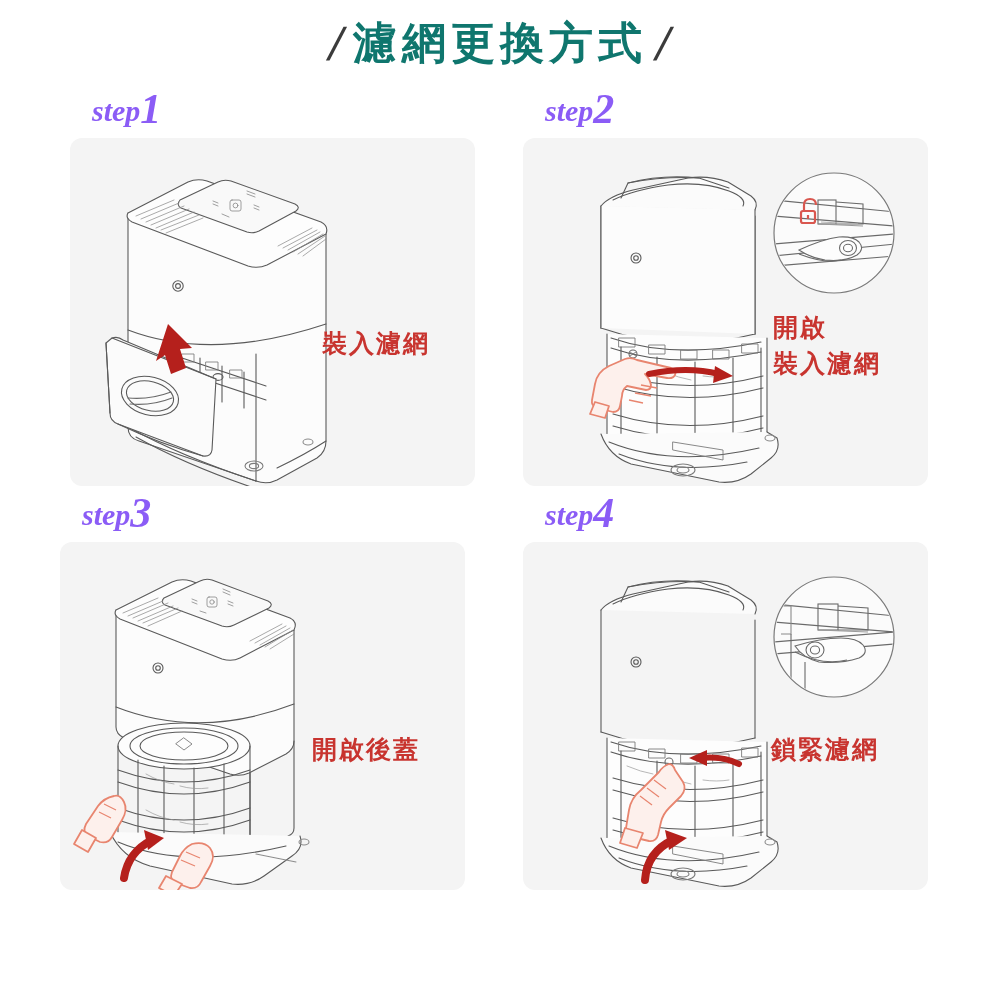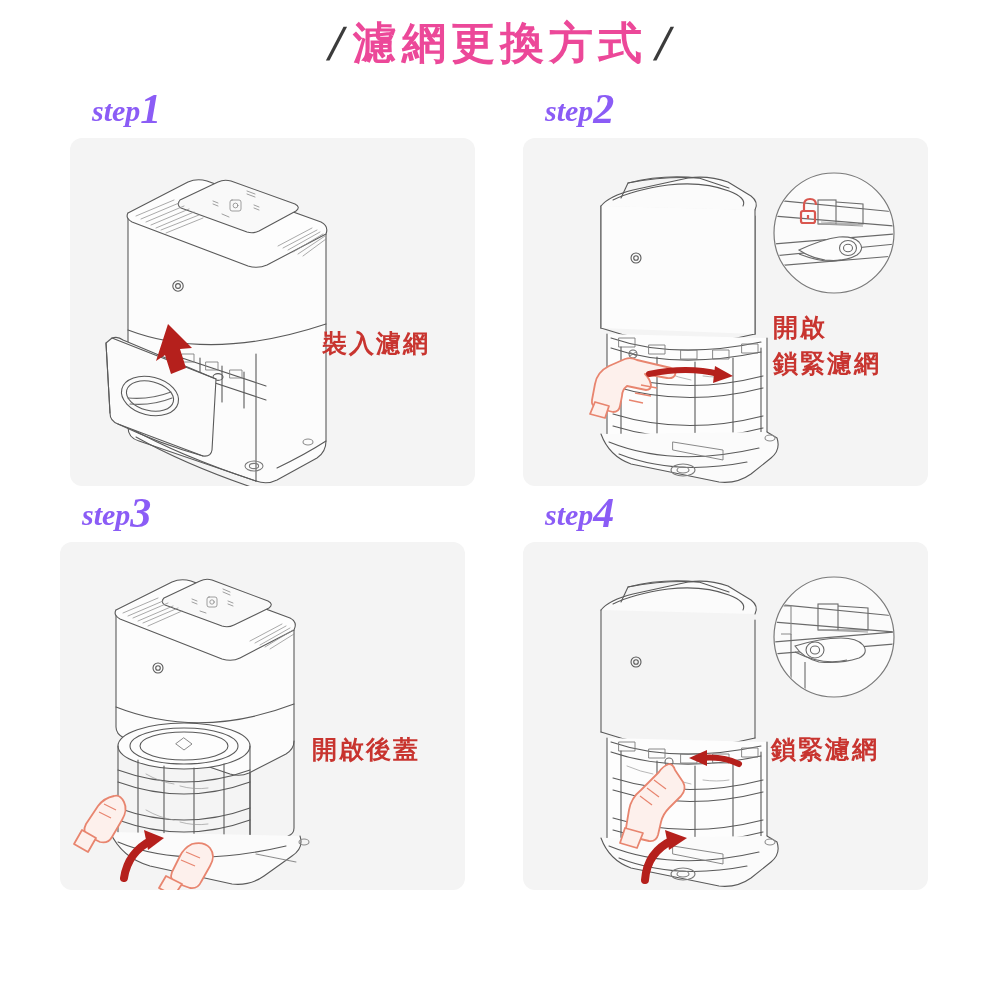--- a/index.html
+++ b/index.html
@@ -32,21 +32,21 @@
     vertical-align: middle;
     display: inline-block;
     transform: skewX(-14deg);
     padding: 0 4px;
   }
   .title-text {
     font-family: "DejaVu Sans", "Liberation Sans", sans-serif;
     font-size: 44px;
     font-weight: bold;
     letter-spacing: 5px;
-    color: #ec4899;
+    color: #0f766e;
     vertical-align: middle;
     display: inline-block;
     padding: 0 6px;
   }
 
   
   .grid {
     position: absolute;
     top: 88px;
     left: 0;
@@ -306,21 +306,21 @@
 
           <g stroke="#d9574f" stroke-width="2.2" fill="none">
             <rect x="278" y="73" width="14" height="12" rx="2"></rect>
             <path d="M281 73 L281 67 Q281 61 287 61 Q293 61 293 67"></path>
             <path d="M285 77 L285 81"></path>
           </g>
         </g>
       </svg>
     </div>
     <div class="caption cap-2">開啟
-鎖緊濾網</div>
+裝入濾網</div>
   </div>
 
   <div class="cell cell-3">
     <div class="step-label">
       <span>step</span><span class="num">3</span>
     </div>
     <div class="card">
       <svg width="405" height="348" viewBox="0 0 405 348">
         <g fill="none" stroke="#5a5a5a" stroke-width="1.1" stroke-linejoin="round" stroke-linecap="round">
 

